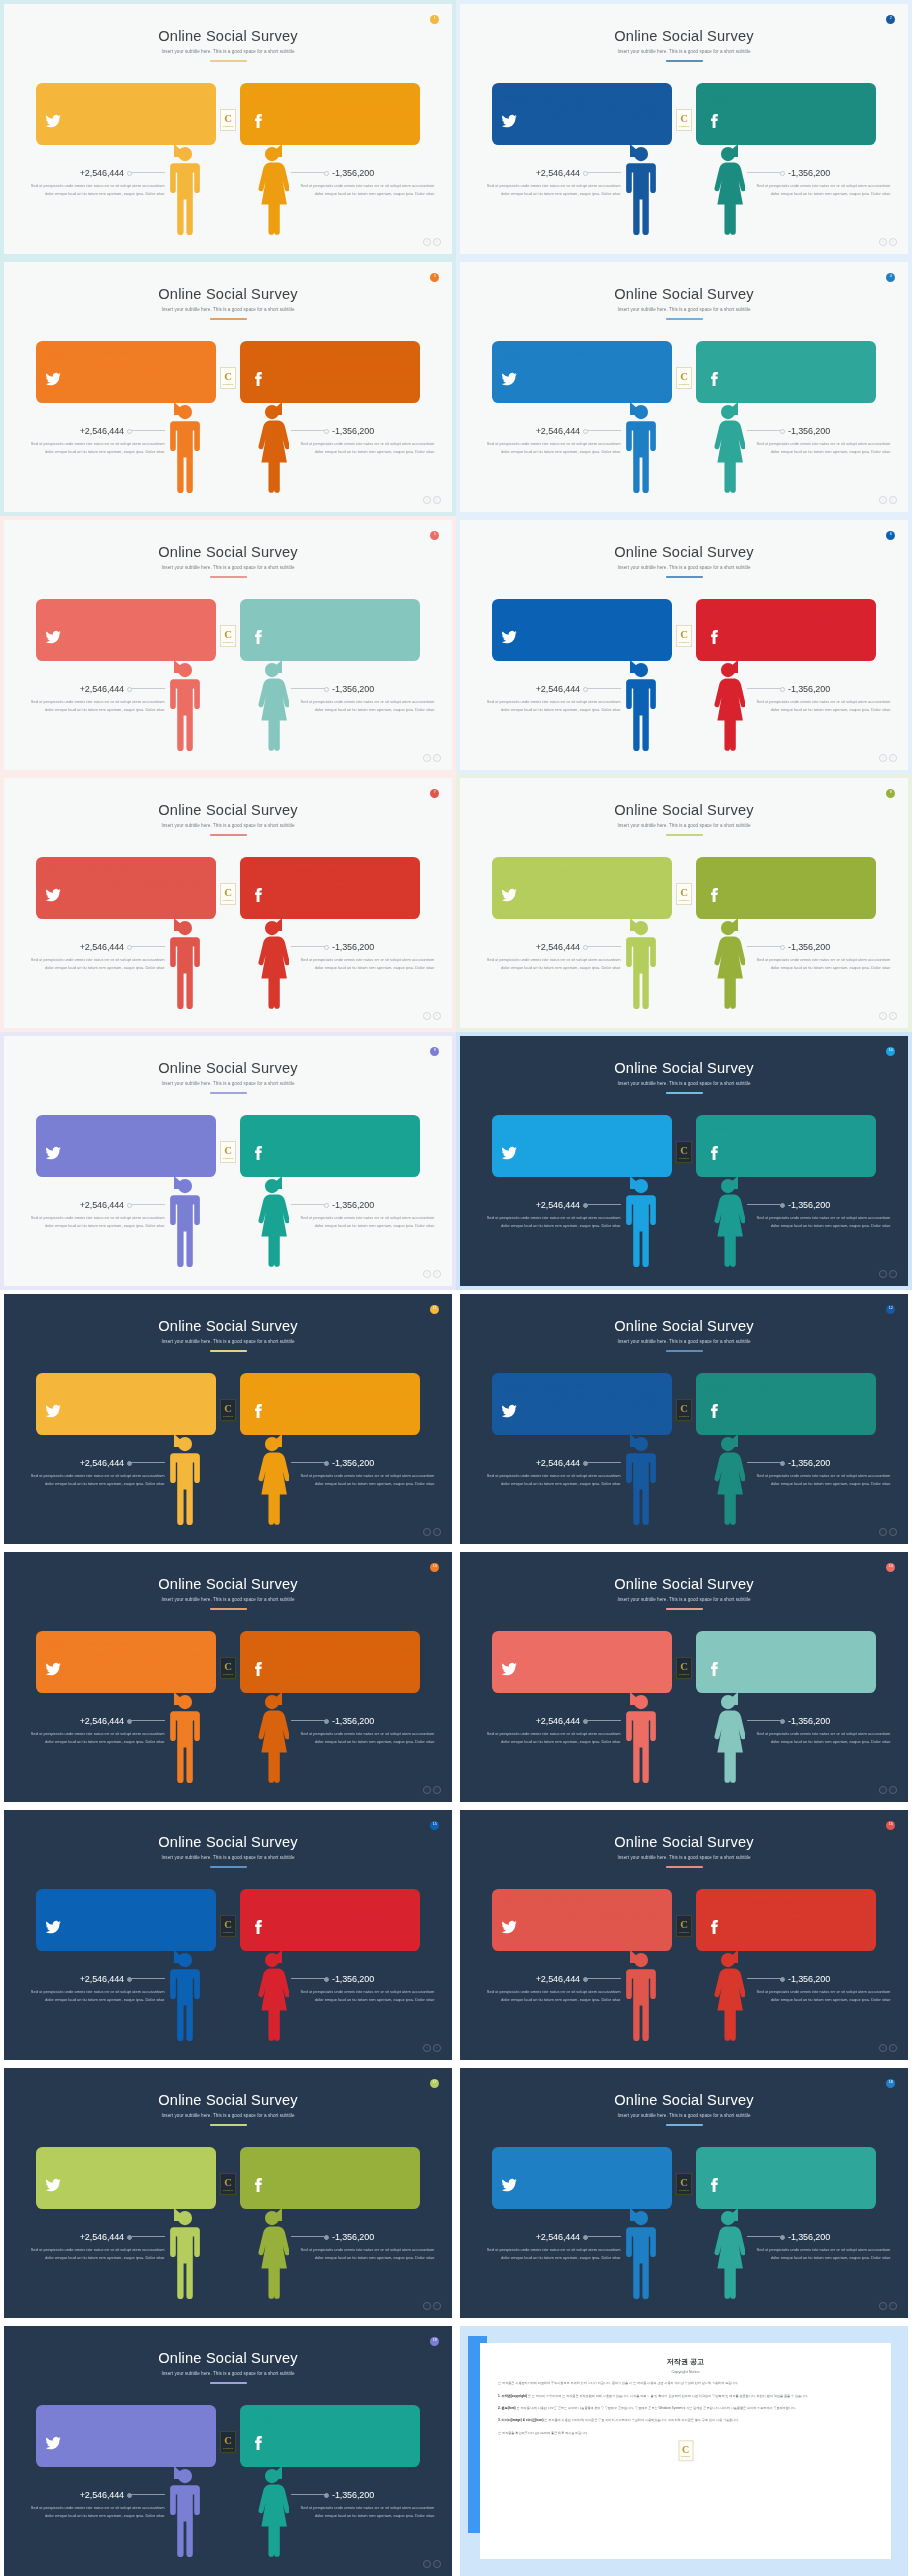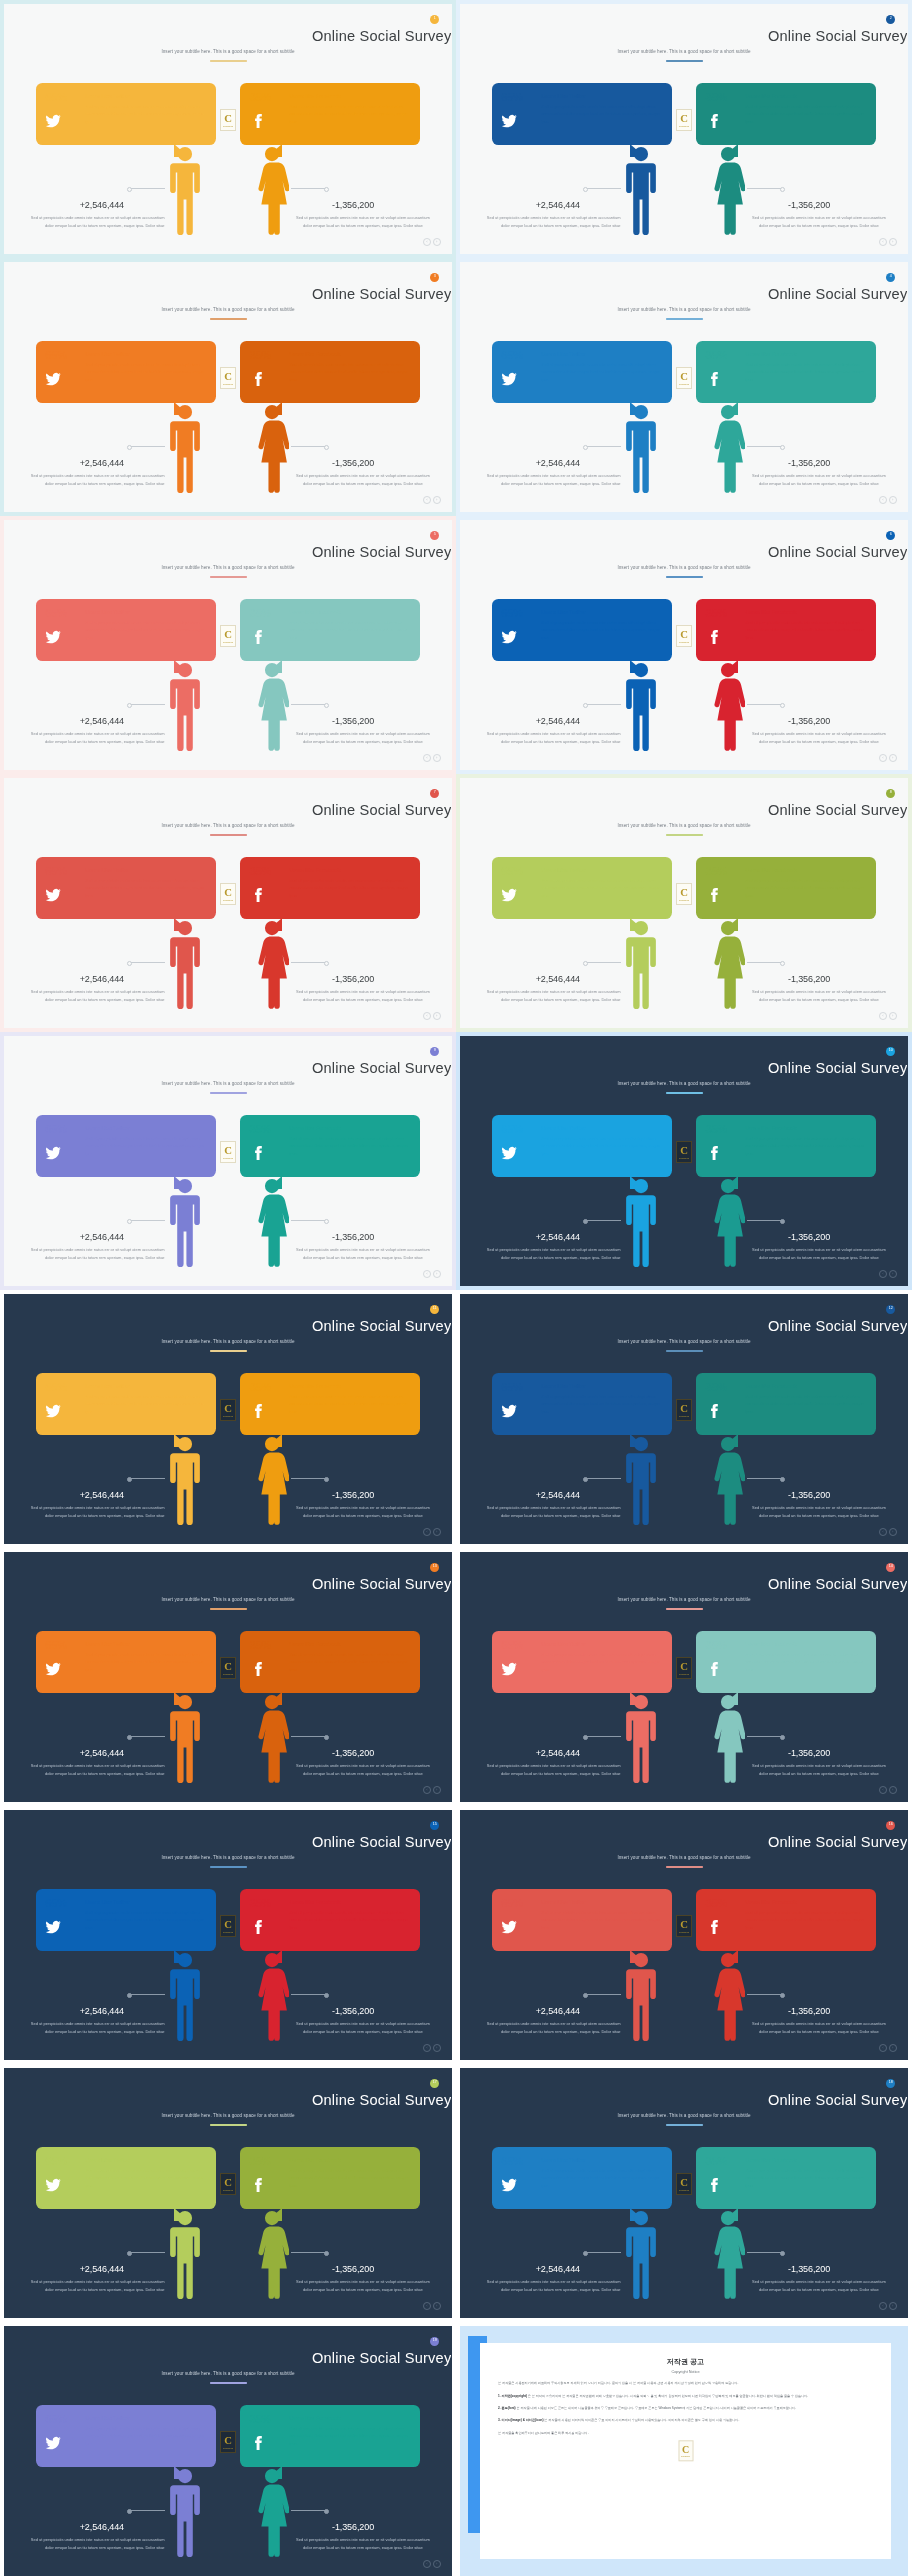--- a/index.html
+++ b/index.html
@@ -35,21 +35,21 @@
   .slide-wrap.tint-cyan   { background: #d6edf0; }
   .slide-wrap.tint-pink   { background: #fbeceb; }
   .slide-wrap.tint-blue   { background: #e3f0fb; }
   .slide-wrap.tint-lblue  { background: #cfe6fa; }
   .slide-wrap.tint-white  { background: #ffffff; }
   .slide-wrap.tint-green  { background: #e9f2e0; }
   .slide-wrap.tint-purple { background: #e7e7f6; }
 
   
   .s-title {
-    text-align: right;
+    text-align: center;
     font-size: 14.6px;
     font-weight: 400;
     letter-spacing: 0.2px;
     color: #3c4043;
     margin-top: 23px;
   }
   .dark .s-title { color: #ffffff; }
   .s-sub {
     text-align: center;
     font-size: 4.6px;
@@ -137,25 +137,25 @@
     position: absolute;
     left: 0; right: 0;
     top: 163px;
     display: flex;
     justify-content: space-between;
     padding: 0 17px;
     pointer-events: none;
   }
   .stat { width: 143px; }
   .stat.l { text-align: right; }
-  .stat.r { text-align: center; }
+  .stat.r { text-align: right; }
   .stat-row { display: flex; align-items: center; gap: 3.6px; }
   .stat.l .stat-row { justify-content: flex-end; }
   .stat-num {
-    font-size: 9px; color: #3c4043; letter-spacing: -0.1px; white-space: nowrap; margin-top: 32px;
+    font-size: 9px; color: #3c4043; letter-spacing: -0.1px; white-space: nowrap;
   }
   .dark .stat-num { color: #ffffff; }
   .stat-line { width: 37px; height: 0.7px; background: #c6ccd2; position: relative; }
   .dark .stat-line { background: #8b99a8; }
   .stat-line::after {
     content: ""; position: absolute; top: -1.1px;
     width: 2.9px; height: 2.9px; border-radius: 50%;
     border: 0.7px solid #c6ccd2; background: #f7f8f8;
   }
   .dark .stat-line::after { border-color: #8b99a8; background: #8b99a8; }

